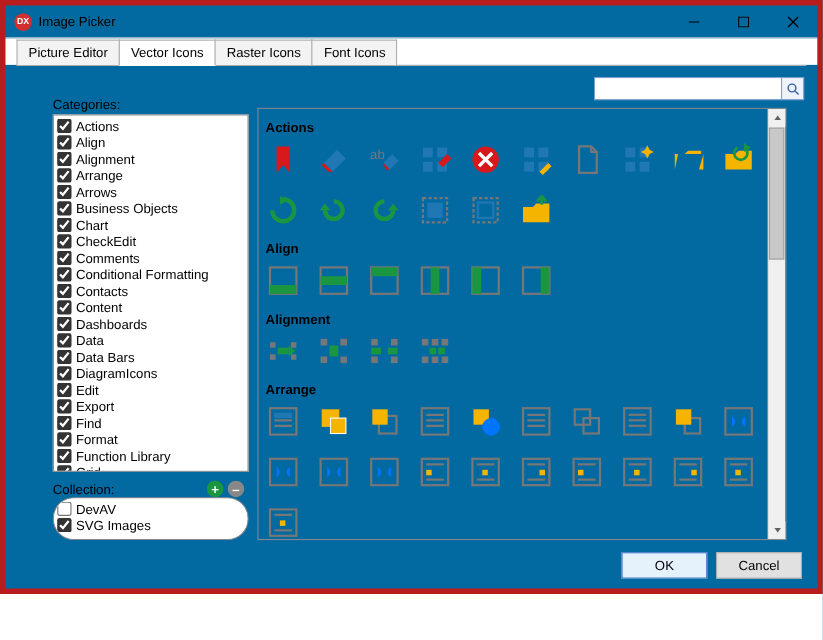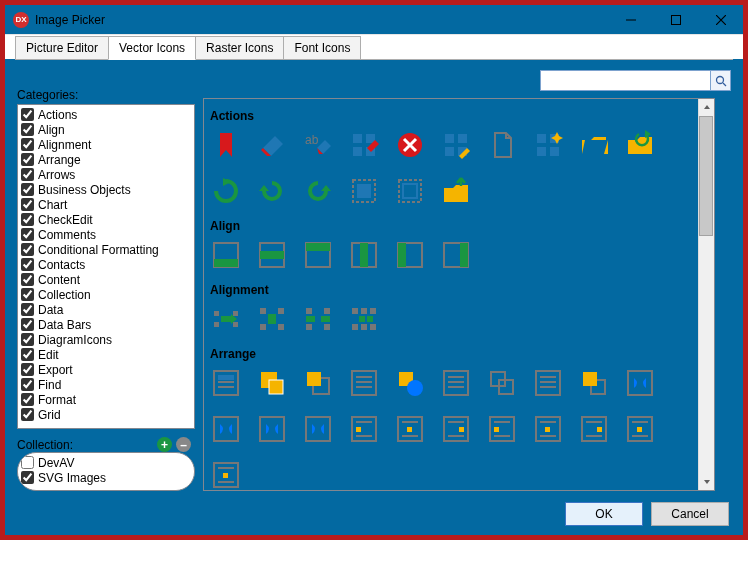--- a/index.html
+++ b/index.html
@@ -23,21 +23,21 @@
   .winbtn { width: 45px; height: 29px; display: flex; align-items: center; justify-content: center; color: #333; }
   .winbtn svg { width: 10px; height: 10px; }
 
   
   .tabstrip { height: 24px; display: flex; align-items: flex-end; padding: 4px 24px 0 10px; gap: 0; background: #fff; }
   .tab { padding: 4px 10px; border: 1px solid #adadad; border-bottom: none; background: #f3f3f3; font-size: 12px; margin-right: -1px; position: relative; }
   .tab.active { background: #fff; z-index: 2; border-bottom: 1px solid #fff; margin-bottom: -1px; }
   .tabline { height: 1px; background: #adadad; margin: 0 10px; }
 
   
-  .body { flex: 1; display: flex; padding: 10px 28px 6px 12px; gap: 8px; position: relative; overflow: hidden; }
+  .body { flex: 1; display: flex; padding: 10px 28px 6px 12px; gap: 8px; position: relative; overflow: hidden; margin-left: 31px; }
 
   
   .search-wrap { position: absolute; top: 10px; right: 12px; display: flex; }
   .search-input { width: 170px; height: 21px; border: 1px solid #7da2ce; border-right: none; padding: 0 4px; font-size: 12px; outline: none; }
   .search-btn { width: 21px; height: 21px; border: 1px solid #7da2ce; background: #eef3fb; display: flex; align-items: center; justify-content: center; }
 
   
   .leftcol { width: 178px; display: flex; flex-direction: column; }
   .section-label { font-size: 12px; margin-bottom: 2px; margin-top: 8px; }
   .section-label:first-of-type { margin-top: 18px; }
@@ -170,21 +170,21 @@
           <div class="chk-row">
             <input type="checkbox" checked="" style="">
             <label>Contacts</label>
           </div>
           <div class="chk-row">
             <input type="checkbox" checked="" style="">
             <label>Content</label>
           </div>
           <div class="chk-row">
             <input type="checkbox" checked="" style="">
-            <label>Collection</label>
+            <label>Dashboards</label>
           </div>
           <div class="chk-row">
             <input type="checkbox" checked="" style="">
             <label>Data</label>
           </div>
           <div class="chk-row">
             <input type="checkbox" checked="" style="">
             <label>Data Bars</label>
           </div>
           <div class="chk-row">
@@ -199,20 +199,24 @@
             <input type="checkbox" checked="" style="">
             <label>Export</label>
           </div>
           <div class="chk-row">
             <input type="checkbox" checked="" style="">
             <label>Find</label>
           </div>
           <div class="chk-row">
             <input type="checkbox" checked="" style="">
             <label>Format</label>
+          </div>
+          <div class="chk-row">
+            <input type="checkbox" checked="" style="">
+            <label>Function Library</label>
           </div>
           <div class="chk-row">
             <input type="checkbox" checked="" style="">
             <label>Grid</label>
           </div>
         </div>
 
       <div class="collection-head">
         <div class="section-label" style="margin:0">Collection:</div>
         <div class="addremove">

